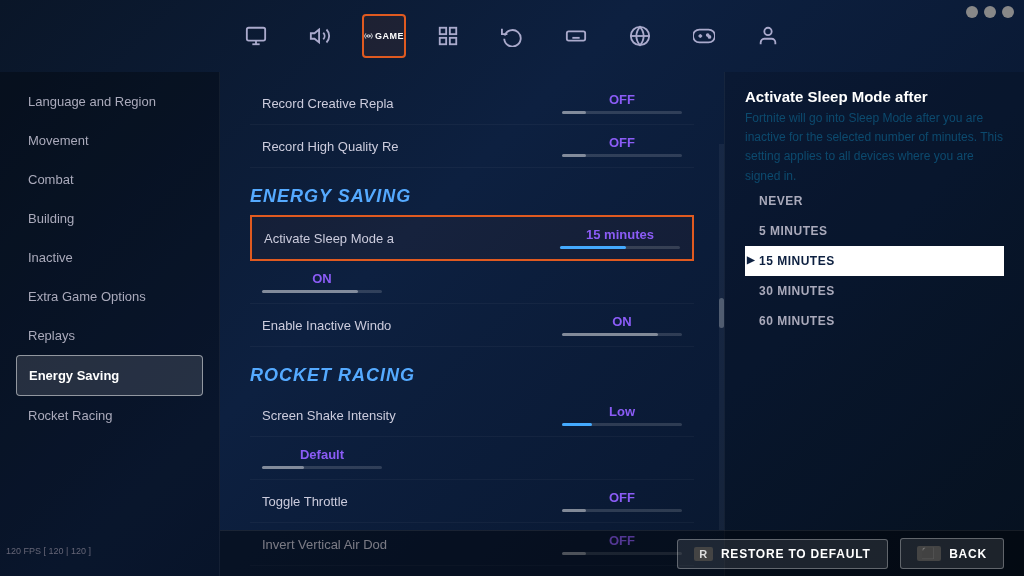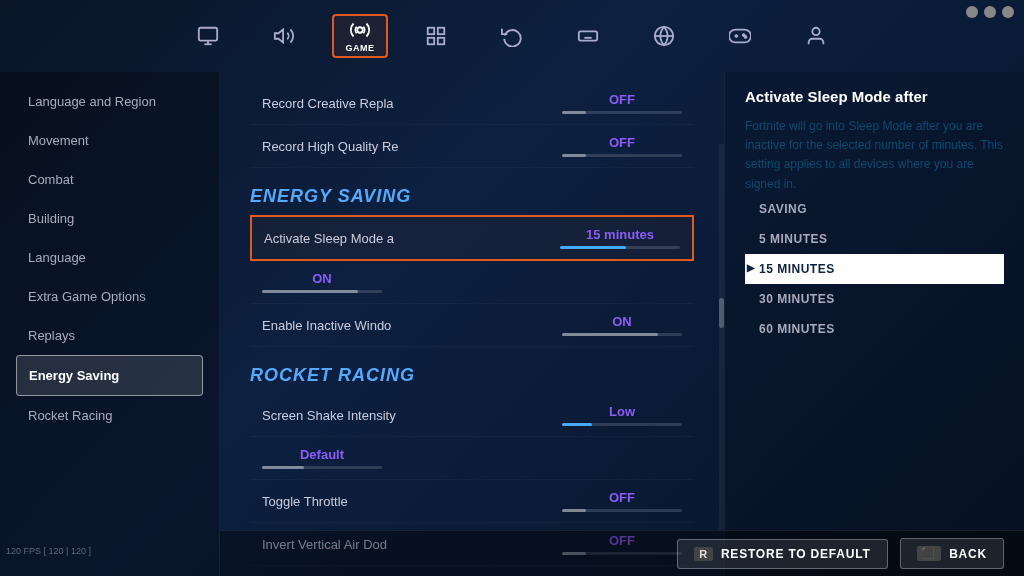--- a/index.html
+++ b/index.html
@@ -43,24 +43,24 @@
       right: 0;
       height: 72px;
       display: flex;
       align-items: center;
       justify-content: center;
       gap: 20px;
       background: transparent;
       z-index: 50;
     }
     .nav-icon {
-      width: 56px;
+      width: 44px;
       height: 44px;
       display: flex;
-      flex-direction: column;
+      flex-direction: row;
       align-items: center;
       justify-content: center;
       cursor: pointer;
       color: #aac;
       font-size: 20px;
       position: relative;
       gap: 2px;
     }
     .nav-icon.active {
       border: 2px solid #e05a20;
@@ -201,21 +201,21 @@
       min-width: 300px;
       padding: 16px 20px;
       background: rgba(0,0,0,0.15);
       border-left: 1px solid rgba(255,255,255,0.05);
       position: relative;
     }
     .panel-title {
       font-size: 15px;
       font-weight: bold;
       color: #fff;
-      margin-bottom: 12px;
+      margin-bottom: 4px;
     }
     .panel-desc {
       font-size: 12px;
       color: #0c4a6e;
       line-height: 1.6;
     }
 
     
     .dropdown-list {
       list-style: none;
@@ -391,21 +391,21 @@
   </div>
 </div>
 
 <div class="main-layout">
 
   <div class="sidebar">
     <div class="sidebar-item">Language and Region</div>
     <div class="sidebar-item">Movement</div>
     <div class="sidebar-item">Combat</div>
     <div class="sidebar-item">Building</div>
-    <div class="sidebar-item">Language</div>
+    <div class="sidebar-item">Inactive</div>
     <div class="sidebar-item">Extra Game Options</div>
     <div class="sidebar-item">Replays</div>
     <div class="sidebar-item active">Energy Saving</div>
     <div class="sidebar-item">Rocket Racing</div>
   </div>
 
   <div class="settings-content">
 
     <div class="setting-row">
       <span class="setting-label">Record Creative Repla</span>
@@ -496,21 +496,21 @@
 
   <div class="scroll-indicator">
     <div class="scroll-thumb" style="top: 40%; height: 30px;"></div>
   </div>
 
   <div class="right-panel">
     <div class="panel-title">Activate Sleep Mode after</div>
     <div class="panel-desc">Fortnite will go into Sleep Mode after you are inactive for the selected number of minutes. This setting applies to all devices where you are signed in.</div>
 
     <ul class="dropdown-list">
-      <li>SAVING</li>
+      <li>NEVER</li>
       <li>5 MINUTES</li>
       <li class="selected">15 MINUTES</li>
       <li>30 MINUTES</li>
       <li>60 MINUTES</li>
     </ul>
   </div>
 
 </div>
 
 <div class="bottom-bar">

